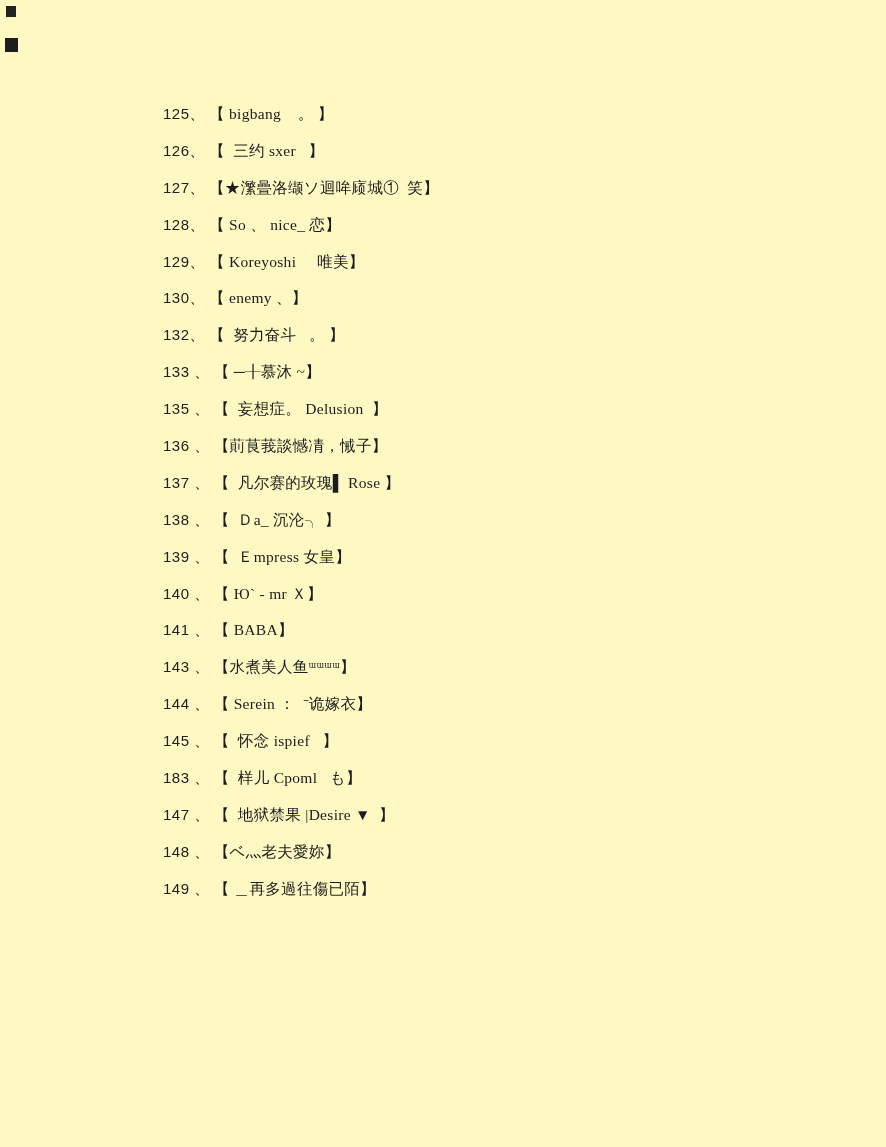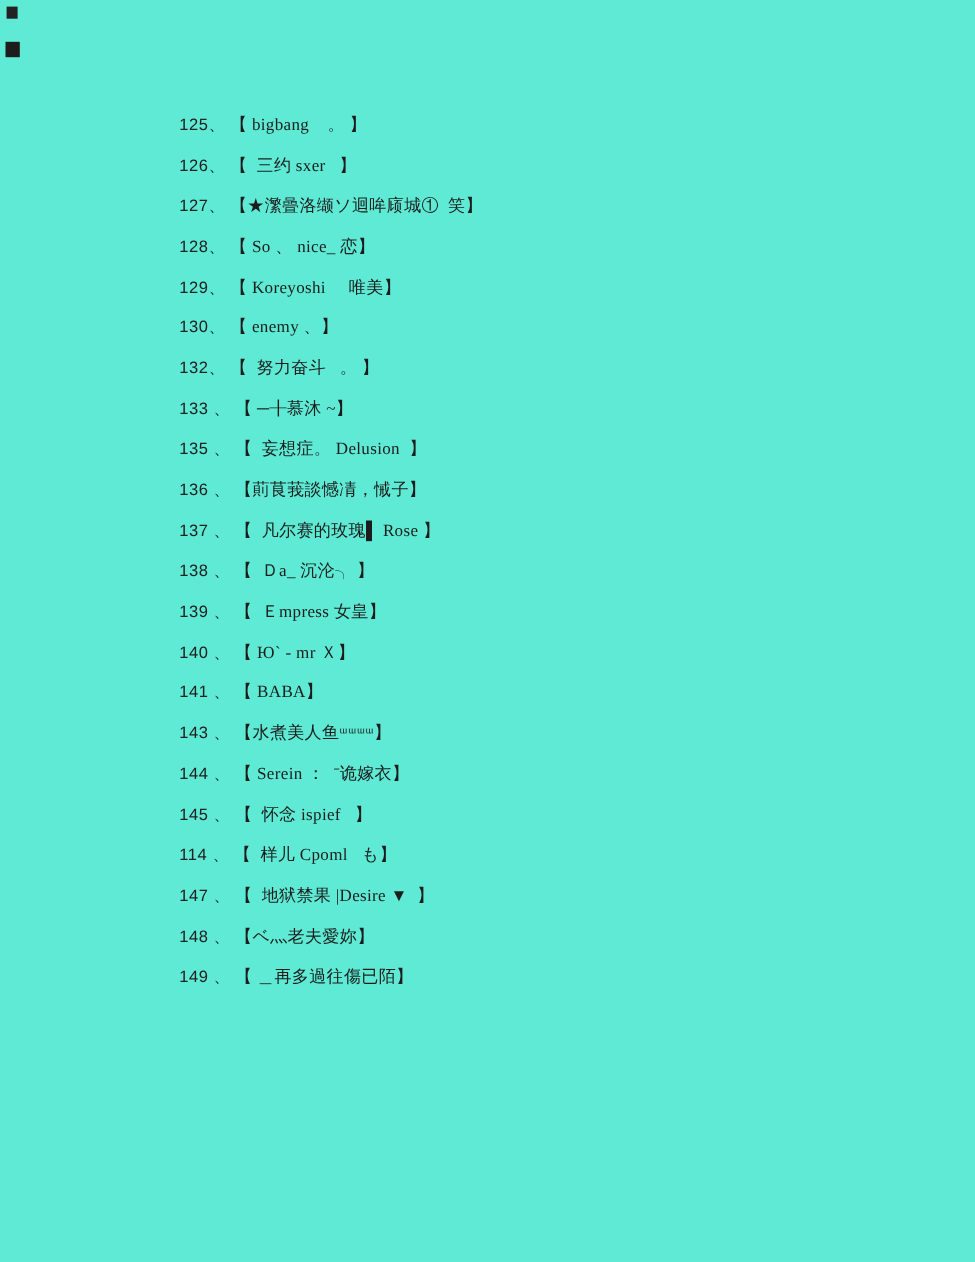--- a/index.html
+++ b/index.html
@@ -10,21 +10,21 @@
   body {
     width: 886px;
     height: 1147px;
     position: relative;
     overflow: hidden;
     font-family: "Liberation Sans", "DejaVu Sans", sans-serif;
   }
   .page {
     position: absolute;
     inset: 0;
-    background: #5eead4;
+    background: #fef9c3;
   }
   .corner-mark-1 {
     position: absolute;
     left: 6px;
     top: 6px;
     width: 10px;
     height: 11px;
     background: #222222;
   }
   .corner-mark-2 {
@@ -81,18 +81,18 @@
       <div class="list-row"><span class="item-number">135 、</span><span class="item-text">【  妄想症。 Delusion  】</span></div>
       <div class="list-row"><span class="item-number">136 、</span><span class="item-text">【萴茛莪談憾凊，悈子】</span></div>
       <div class="list-row"><span class="item-number">137 、</span><span class="item-text">【  凡尔赛的玫瑰▌ Rose 】</span></div>
       <div class="list-row"><span class="item-number">138 、</span><span class="item-text">【  Ｄa_ 沉沦╮ 】</span></div>
       <div class="list-row"><span class="item-number">139 、</span><span class="item-text">【  Ｅmpress 女皇】</span></div>
       <div class="list-row"><span class="item-number">140 、</span><span class="item-text">【 Ю` - mr Ｘ】</span></div>
       <div class="list-row"><span class="item-number">141 、</span><span class="item-text">【 BABA】</span></div>
       <div class="list-row"><span class="item-number">143 、</span><span class="item-text">【水煮美人鱼ᵚᵚᵚᵚ】</span></div>
       <div class="list-row"><span class="item-number">144 、</span><span class="item-text">【 Serein ：  ˉ诡嫁衣】</span></div>
       <div class="list-row"><span class="item-number">145 、</span><span class="item-text">【  怀念 ispief   】</span></div>
-      <div class="list-row"><span class="item-number">114 、</span><span class="item-text">【  样儿 Cpoml   も】</span></div>
+      <div class="list-row"><span class="item-number">183 、</span><span class="item-text">【  样儿 Cpoml   も】</span></div>
       <div class="list-row"><span class="item-number">147 、</span><span class="item-text">【  地狱禁果 |Desire ▼  】</span></div>
       <div class="list-row"><span class="item-number">148 、</span><span class="item-text">【ベ灬老夫愛妳】</span></div>
       <div class="list-row"><span class="item-number">149 、</span><span class="item-text">【 ＿再多過往傷已陌】</span></div>
     </div>
 </div>
 
 </body></html>

